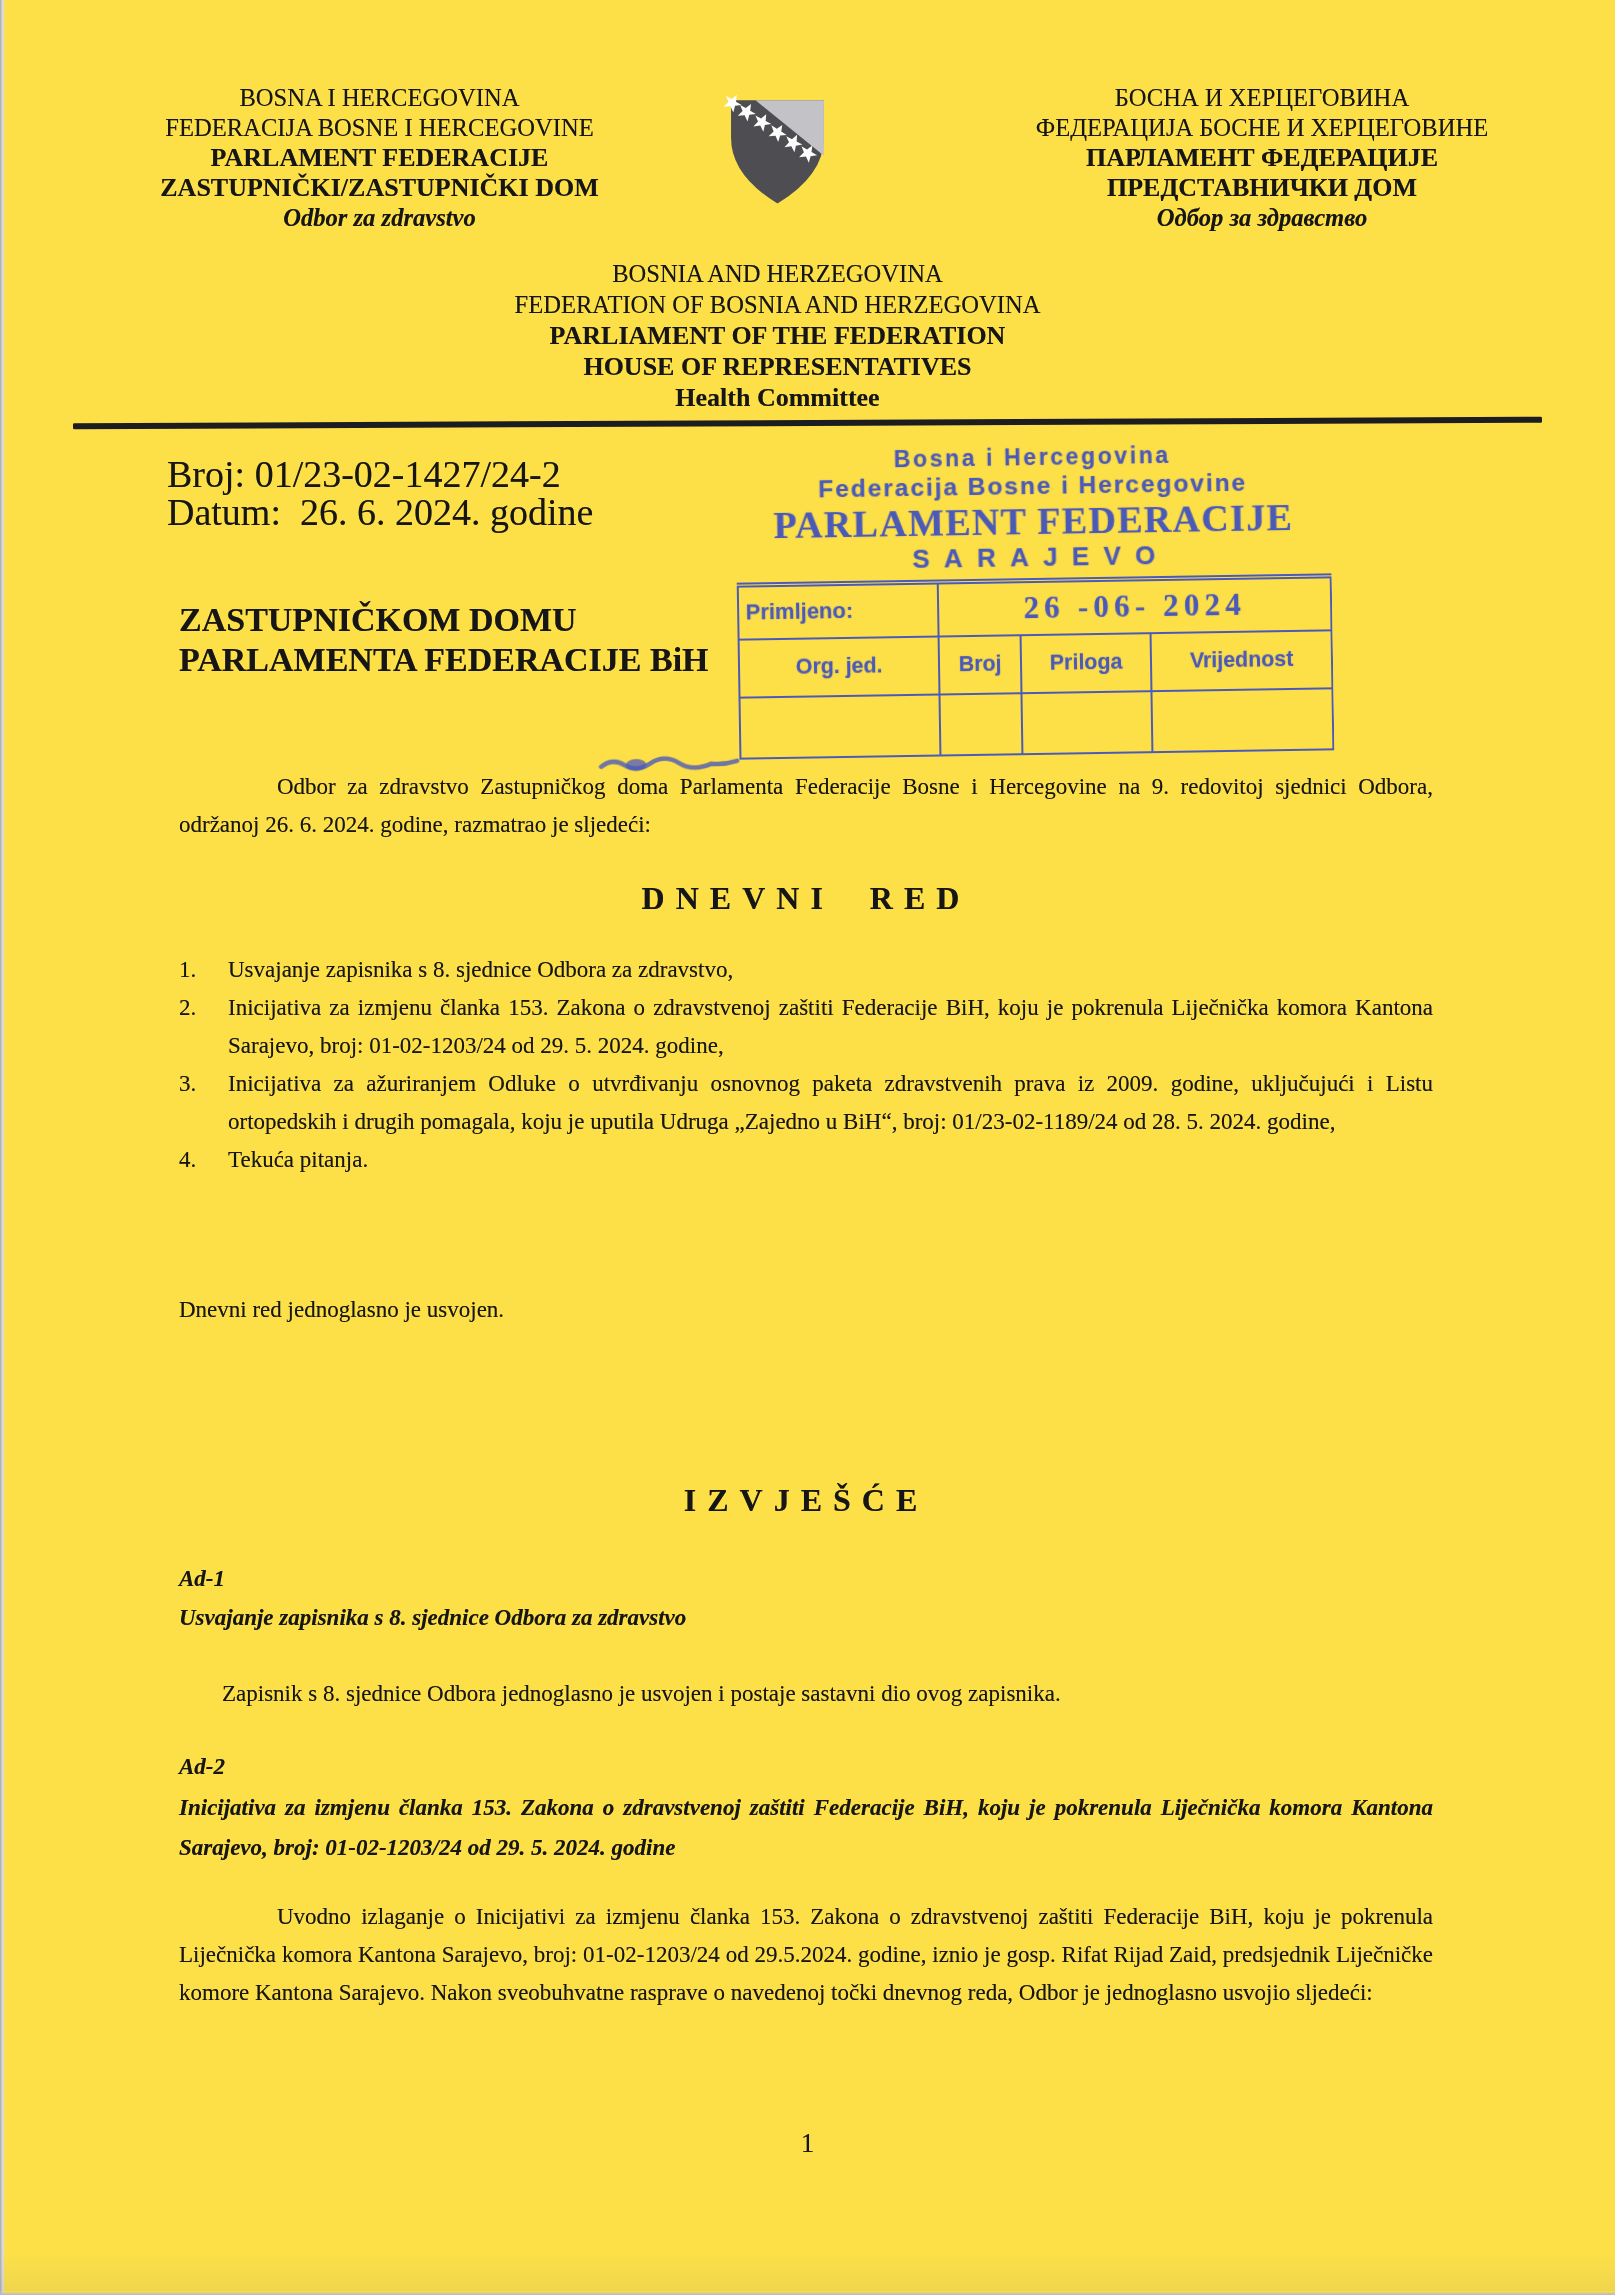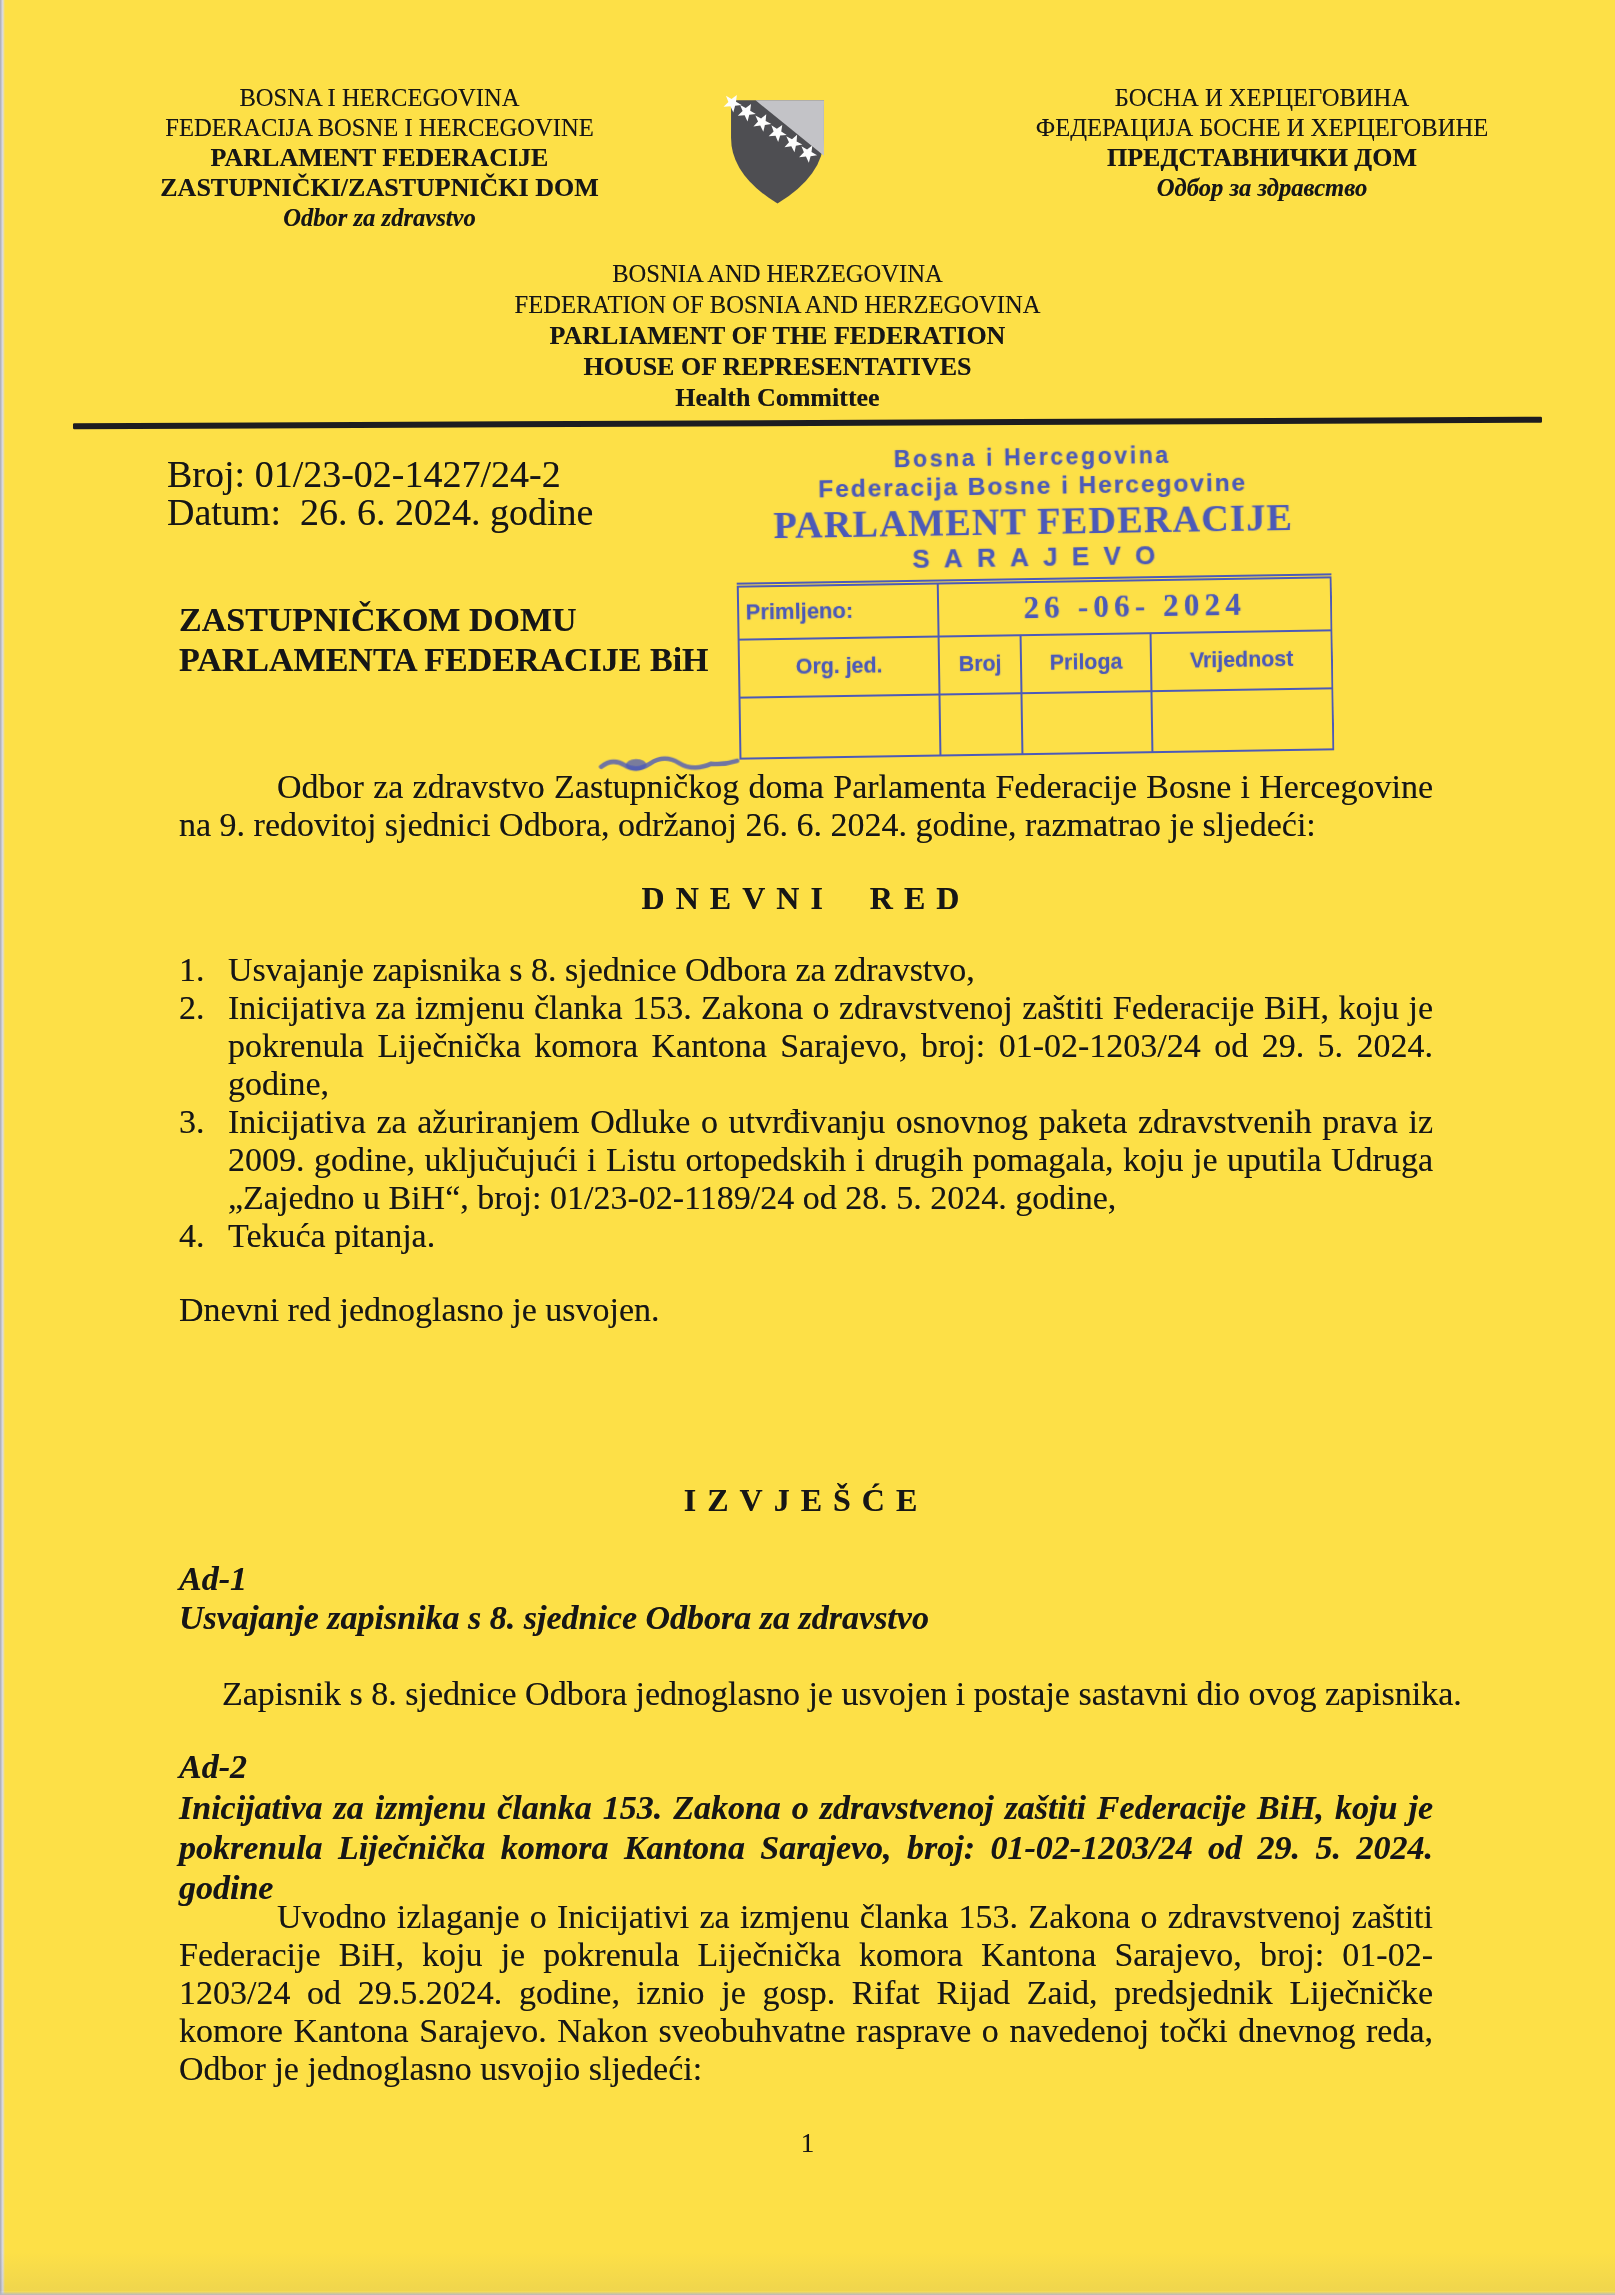--- a/index.html
+++ b/index.html
@@ -49,21 +49,21 @@
   .stamp tr.r1 td{border-top:5.8px double #3e4fc0;}
   .stamp .lbl{font-size:22px;padding:5.2px 6.5px;}
   .stamp .date{font-family:"Liberation Serif", serif;font-size:31px;letter-spacing:5.2px;text-align:center;}
   .stamp .hdr{font-size:21.4px;text-align:center;padding:6.5px 2.6px;}
   .stamp tr.r1 td{height:40px;}
   .stamp tr.r2 td{height:43px;}
   .stamp tr.r3 td{height:57px;}
   .smudge{position:absolute;left:-141px;bottom:-17px;}
 
   
-  .flow{position:absolute;left:179px;width:1254px;font-size:34px;line-height:38px;}
+  .flow{position:absolute;left:179px;width:1254px;font-size:23px;line-height:38px;}
   .just{text-align:justify;}
   .ind{text-indent:98px;}
   .center-h{position:absolute;left:179px;width:1254px;text-align:center;
     font-size:32px;font-weight:bold;letter-spacing:11px;word-spacing:17px;}
   .agenda-item{display:flex;}
   .agenda-num{flex:none;width:49px;}
   .agenda-text{flex:1;text-align:justify;}
   .bi{font-weight:bold;font-style:italic;}
   .pagenum{position:absolute;left:0;top:2128px;width:1615px;text-align:center;font-size:27px;}
 </style>
@@ -94,20 +94,21 @@
         <path d="M0,-14 L4,-4.5 L14,-4.5 L6,1.8 L8.7,12 L0,5.8 L-8.7,12 L-6,1.8 L-14,-4.5 L-4,-4.5 Z" transform="translate(110,80) rotate(27)"></path>
         <path d="M0,-14 L4,-4.5 L14,-4.5 L6,1.8 L8.7,12 L0,5.8 L-8.7,12 L-6,1.8 L-14,-4.5 L-4,-4.5 Z" transform="translate(133,96) rotate(30)"></path>
         <path d="M0,-14 L4,-4.5 L14,-4.5 L6,1.8 L8.7,12 L0,5.8 L-8.7,12 L-6,1.8 L-14,-4.5 L-4,-4.5 Z" transform="translate(16,18) rotate(30)"></path>
       </g>
     </svg>
   </div>
 
   <div class="lh lh-right soft">
     <div>БОСНА И ХЕРЦЕГОВИНА</div>
     <div>ФЕДЕРАЦИЈА БОСНЕ И ХЕРЦЕГОВИНЕ</div>
+    <div class="b">ПАРЛАМЕНТ ФЕДЕРАЦИЈЕ</div>
     <div class="b">ПРЕДСТАВНИЧКИ ДОМ</div>
     <div class="i">Одбор за здравство</div>
   </div>
 
   <div class="lh lh-center soft">
     <div>BOSNIA AND HERZEGOVINA</div>
     <div>FEDERATION OF BOSNIA AND HERZEGOVINA</div>
     <div class="b">PARLIAMENT OF THE FEDERATION</div>
     <div class="b">HOUSE OF REPRESENTATIVES</div>
     <div class="b">Health Committee</div>

